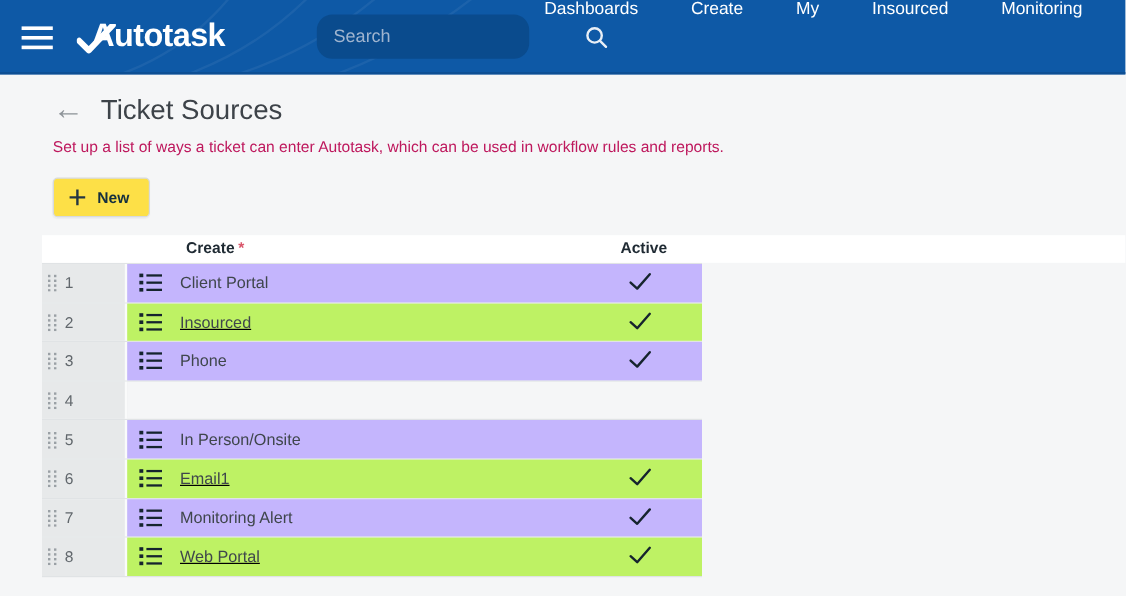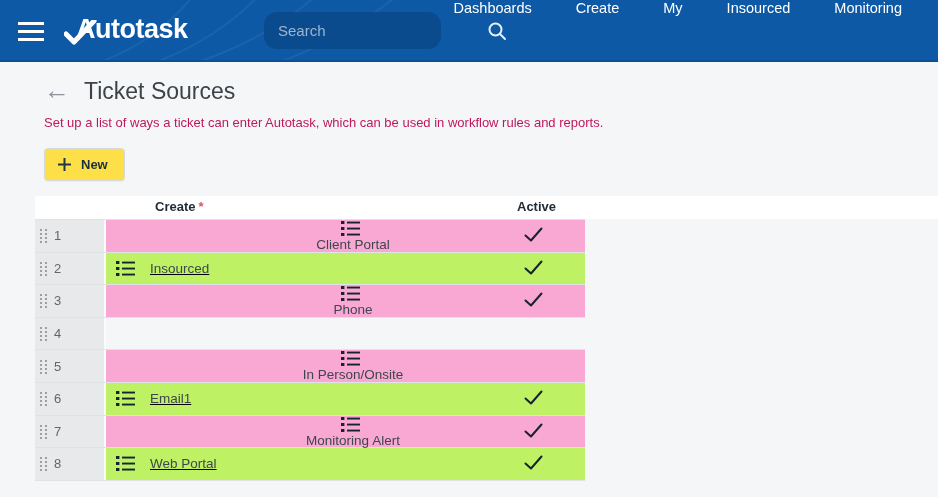--- a/index.html
+++ b/index.html
@@ -59,21 +59,21 @@
   .th-source .req { color:#d9556a; margin-left:3px; }
   .th-active { position:absolute; left:482px; top:3px; }
 
   .tbody { border-top:1px solid #e0e3e5; width:550px; }
   .row { display:flex; height:32.6px; border-bottom:1px solid #e0e3e5; cursor:pointer; }
   .cell-num { width:71px; background:#e7e9ea; border-right:2px solid #fafbfb;
     display:flex; align-items:center; }
   .drag-handle { margin-left:4px; width:12px; display:flex; cursor:grab; }
   .row-num { margin-left:3px; font-size:13px; color:#61676c; }
   .cell-content { position:relative; flex:1; display:flex; align-items:center; }
-  .row-odd  .cell-content { background:#f9a8d4;flex-direction:column; }
+  .row-odd  .cell-content { background:#c4b5fd; }
   .row-even .cell-content { background:#bef264;text-decoration:underline; }
   .list-icon { margin-left:10px; display:flex; cursor:pointer; }
   .src-name { margin-left:15px; font-size:13.5px; color:#3f464c; }
   .check { position:absolute; left:418px; top:7px; width:20px; display:flex; }
 </style>
 </head>
 <body>
 
 
 

